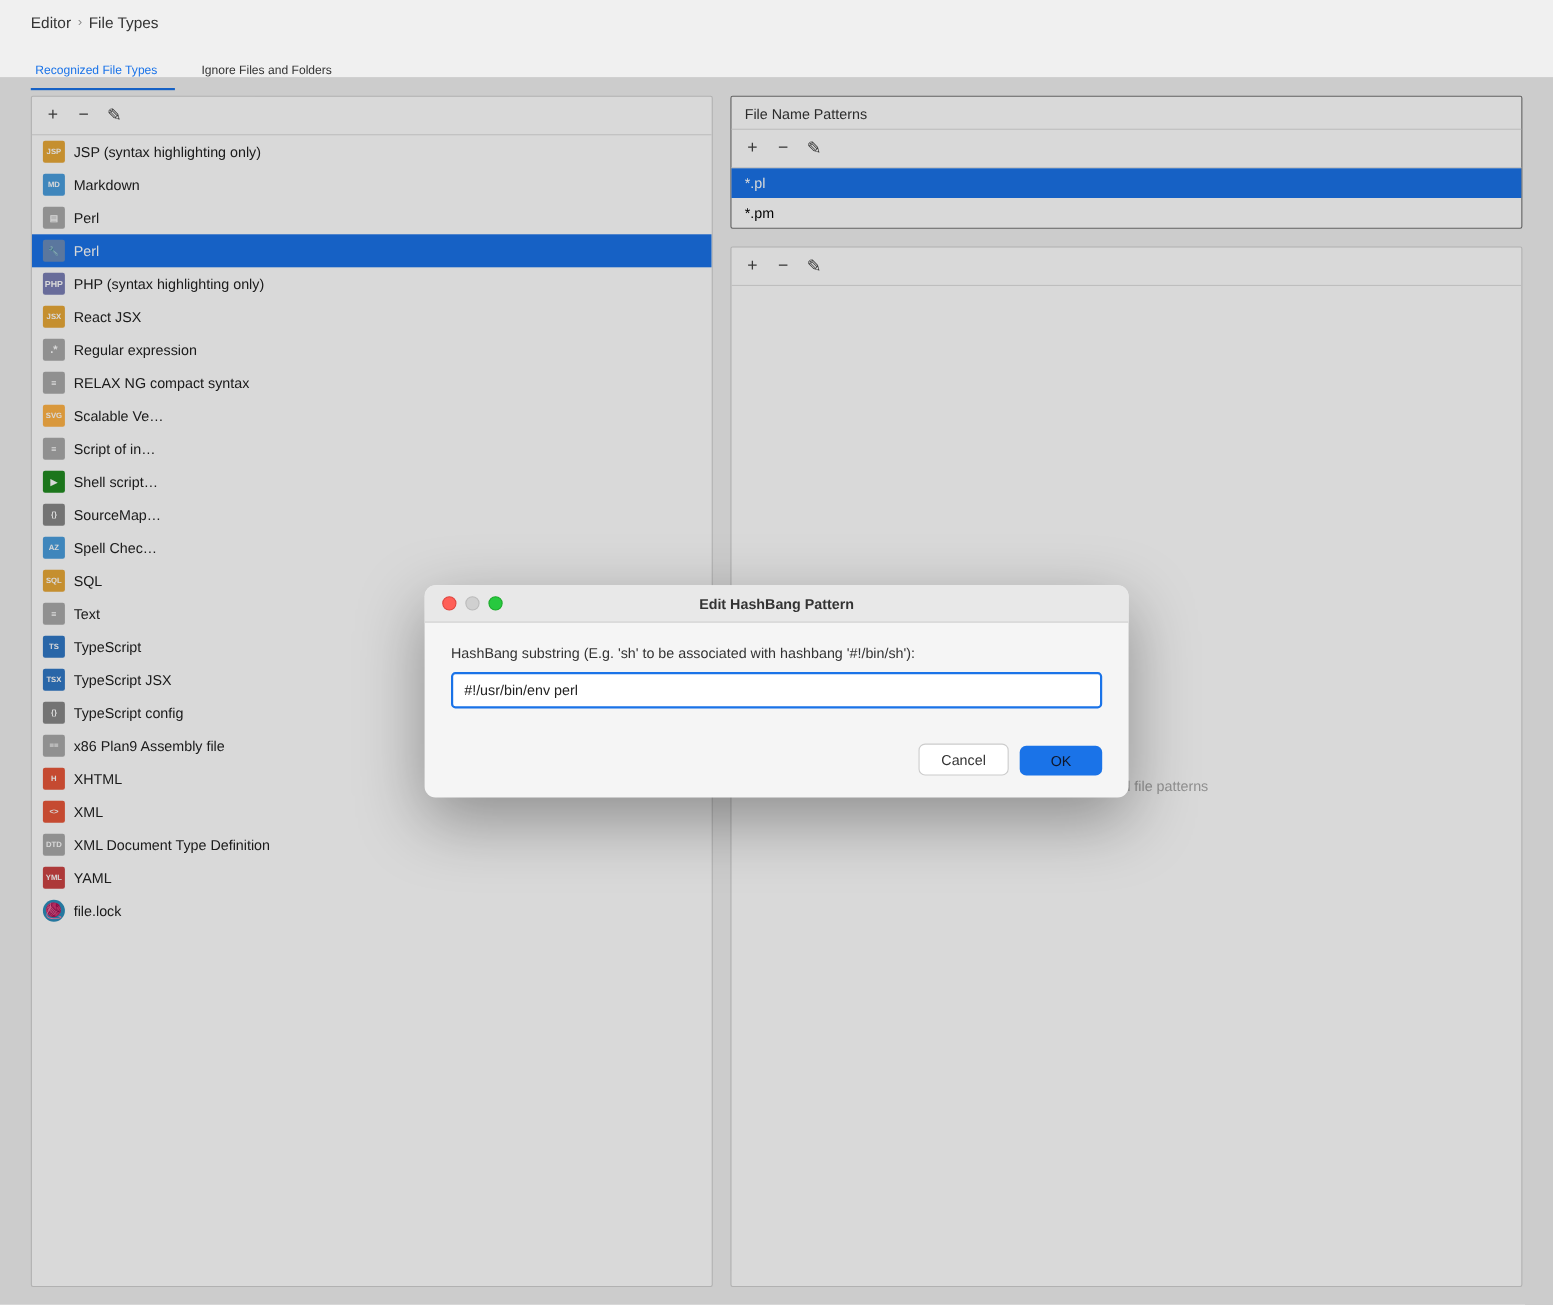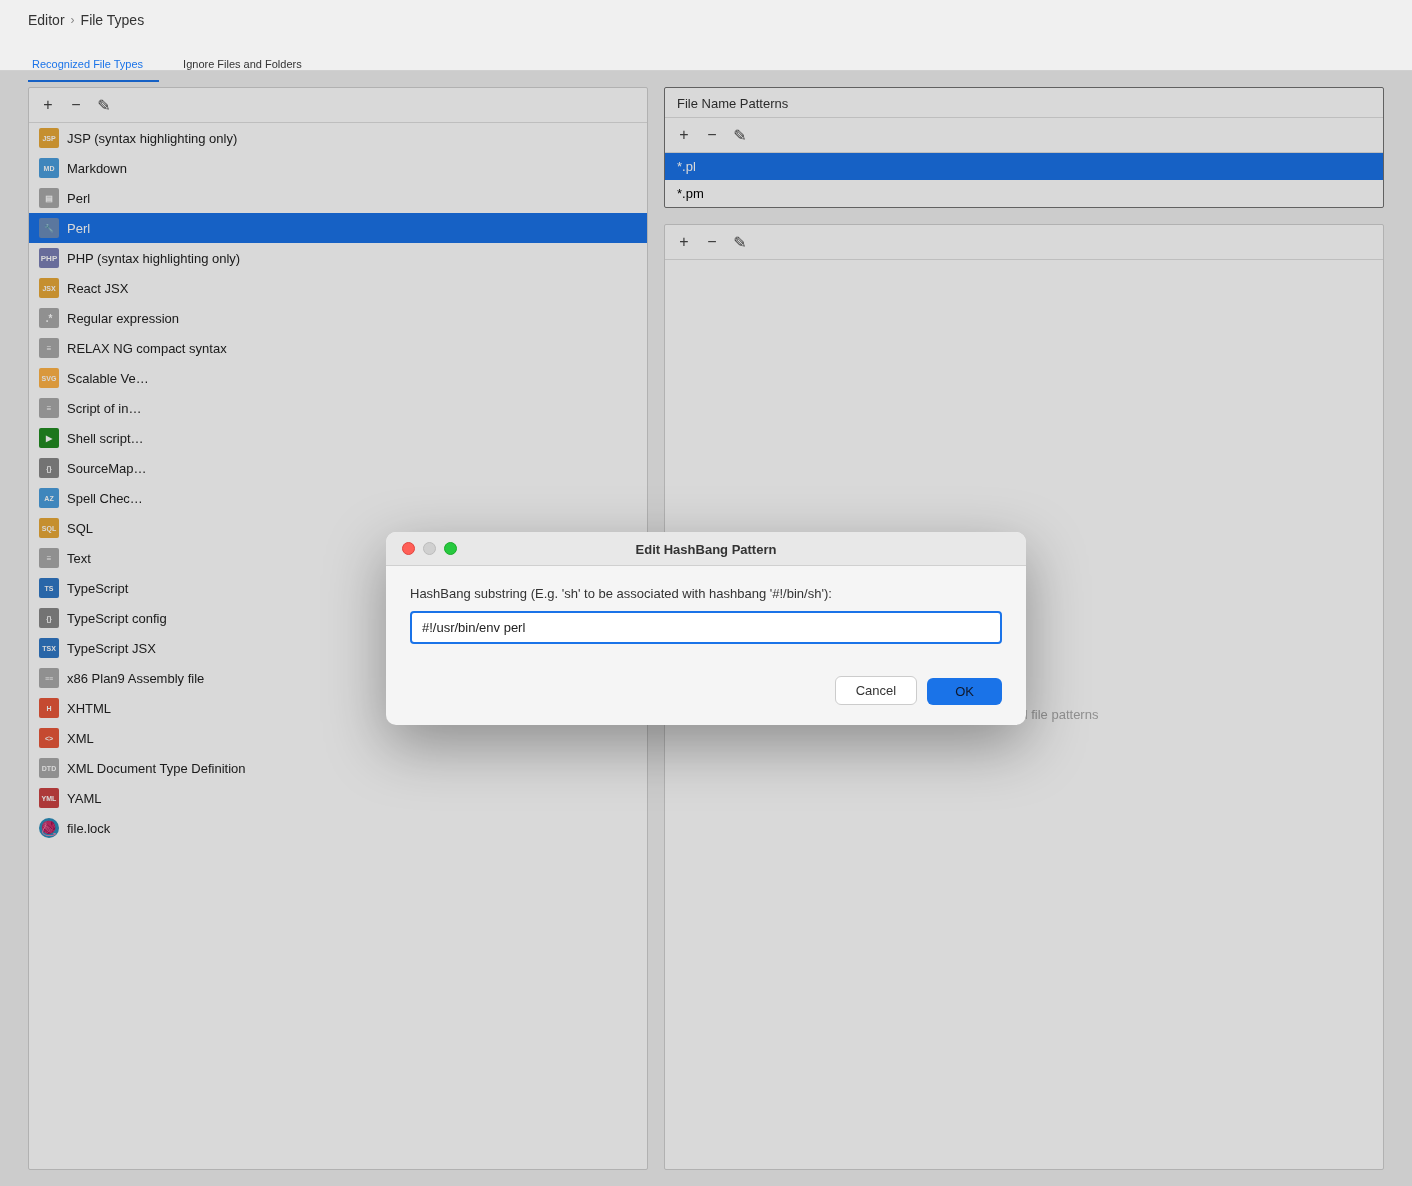--- a/index.html
+++ b/index.html
@@ -380,26 +380,26 @@
         </div>
         <div class="file-item">
           <span class="file-icon icon-text">≡</span>
           <span>Text</span>
         </div>
         <div class="file-item">
           <span class="file-icon icon-ts">TS</span>
           <span>TypeScript</span>
         </div>
         <div class="file-item">
+          <span class="file-icon icon-tsx">TSX</span>
+          <span>TypeScript JSX</span>
+        </div>
+        <div class="file-item">
           <span class="file-icon icon-tsconfig">{}</span>
           <span>TypeScript config</span>
-        </div>
-        <div class="file-item">
-          <span class="file-icon icon-tsx">TSX</span>
-          <span>TypeScript JSX</span>
         </div>
         <div class="file-item">
           <span class="file-icon icon-x86">≡≡</span>
           <span>x86 Plan9 Assembly file</span>
         </div>
         <div class="file-item">
           <span class="file-icon icon-xhtml">H</span>
           <span>XHTML</span>
         </div>
         <div class="file-item">

